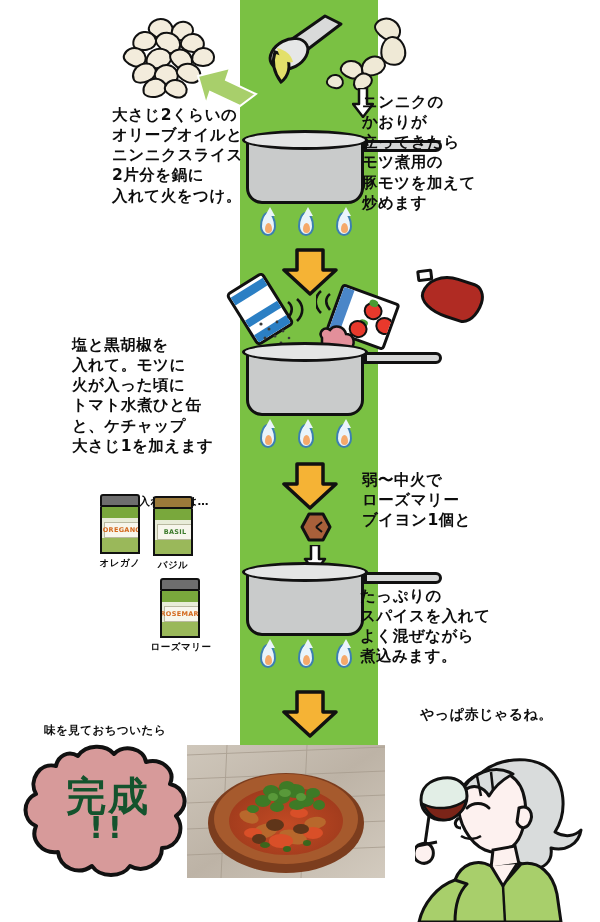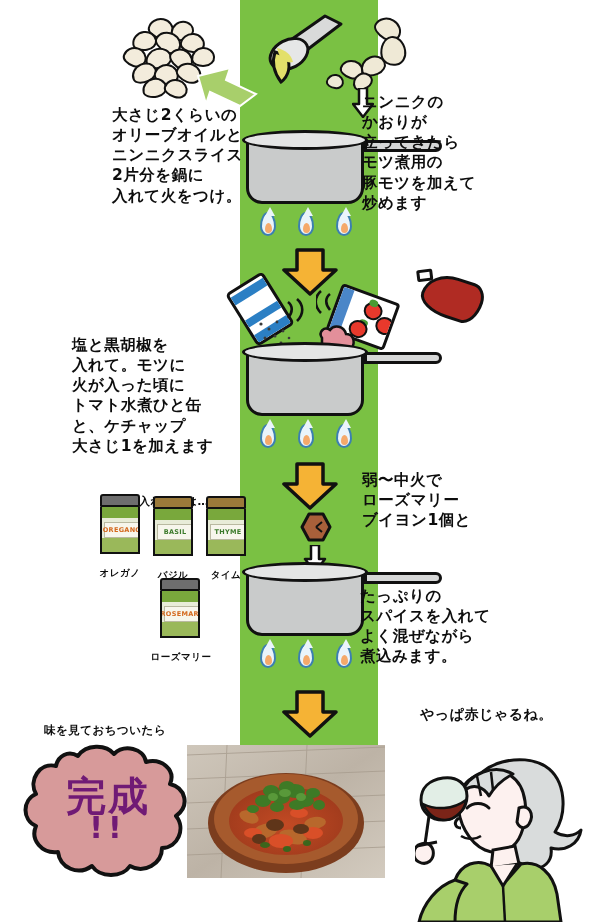--- a/index.html
+++ b/index.html
@@ -75,42 +75,42 @@
   .jar-cap.brown{background:#9b7a3a;}
   .jar-body{width:40px;height:47px;background:#e8ecd8;border:2.5px solid #111;
     border-top:none;box-sizing:border-box;position:relative;overflow:hidden;}
   .jar-green-top{position:absolute;left:0;top:0;width:100%;height:11px;background:#79a83c;}
   .jar-green-bot{position:absolute;left:0;bottom:0;width:100%;height:14px;background:#9ab85a;}
   .jar-green-bot.tan{background:#c8a86a;}
   .jar-label{position:absolute;left:2px;top:15px;width:34px;height:14px;background:#f7f6ec;
     border:1px solid #b9b9a0;display:flex;align-items:center;justify-content:center;
     font-size:6.5px;font-weight:700;color:#d4691e;letter-spacing:0.3px;}
   .jar-label.g{color:#3b7a2a;}
-  .jar-name{margin-top:14px;width:46px;margin-left:-3px;}
+  .jar-name{margin-top:4px;width:46px;margin-left:-3px;}
 
   
   .shaker{position:absolute;width:44px;height:62px;transform:rotate(-32deg);}
   .shaker-body{width:44px;height:62px;background:#fff;border:3px solid #111;
     border-radius:5px;box-sizing:border-box;position:relative;overflow:hidden;}
   .shaker-band{position:absolute;left:0;width:100%;background:#2b7fc4;}
   .tomato-can{position:absolute;width:62px;height:50px;transform:rotate(20deg);}
   .can-body{width:62px;height:50px;background:#fff;border:3px solid #111;border-radius:4px;
     box-sizing:border-box;position:relative;overflow:hidden;}
   .tomato{position:absolute;width:15px;height:14px;background:#e8392c;border:2px solid #111;border-radius:50%;}
   .tomato-leaf{position:absolute;width:9px;height:7px;background:#4a9a33;border-radius:50%;}
   .ketchup{position:absolute;width:70px;height:48px;}
   .ketchup-body{width:62px;height:42px;background:#b02b23;border:3px solid #111;
     border-radius:50% 22% 26% 50%/60% 40% 60% 40%;box-sizing:border-box;}
   .ketchup-cap{position:absolute;left:-10px;top:2px;width:16px;height:12px;background:#fff;
     border:3px solid #111;border-radius:2px;box-sizing:border-box;transform:rotate(-25deg);}
 
   
   .cloud-wrap{position:absolute;left:18px;top:740px;width:180px;height:140px;}
   .cloud-text{position:absolute;left:50%;top:50%;transform:translate(-50%,-52%);
-    text-align:center;color:#701a75;font-weight:700;}
+    text-align:center;color:#14532d;font-weight:700;}
   .kansei{font-size:40px;line-height:1;letter-spacing:2px;}
   .kansei-ex{font-size:30px;line-height:0.9;letter-spacing:5px;margin-top:-2px;}
 
   
   .photo{position:absolute;left:187px;top:745px;width:198px;height:133px;overflow:hidden;}
 
   
   .person{position:absolute;left:415px;top:752px;width:185px;height:170px;}
 </style>
 </head>
@@ -294,29 +294,20 @@
     <div class="jar" style="left:53px;top:2px;">
       <div class="jar-cap brown"></div>
       <div class="jar-body">
         <div class="jar-green-top"></div>
         <div class="jar-green-bot"></div>
         <div class="jar-label g">BASIL</div>
       </div>
       <div class="jar-name hand t-jarlabel">バジル</div>
     </div>
 
-    <div class="jar" style="left:106px;top:2px;">
-      <div class="jar-cap brown"></div>
-      <div class="jar-body">
-        <div class="jar-green-top"></div>
-        <div class="jar-green-bot"></div>
-        <div class="jar-label g">THYME</div>
-      </div>
-      <div class="jar-name hand t-jarlabel">タイム</div>
-    </div>
 
 
     <div class="jar" style="left:60px;top:84px;">
       <div class="jar-cap"></div>
       <div class="jar-body">
         <div class="jar-green-top"></div>
         <div class="jar-green-bot"></div>
         <div class="jar-label">ROSEMARY</div>
       </div>
       <div class="jar-name hand t-jarlabel" style="width:62px;margin-left:-10px;">ローズマリー</div>

